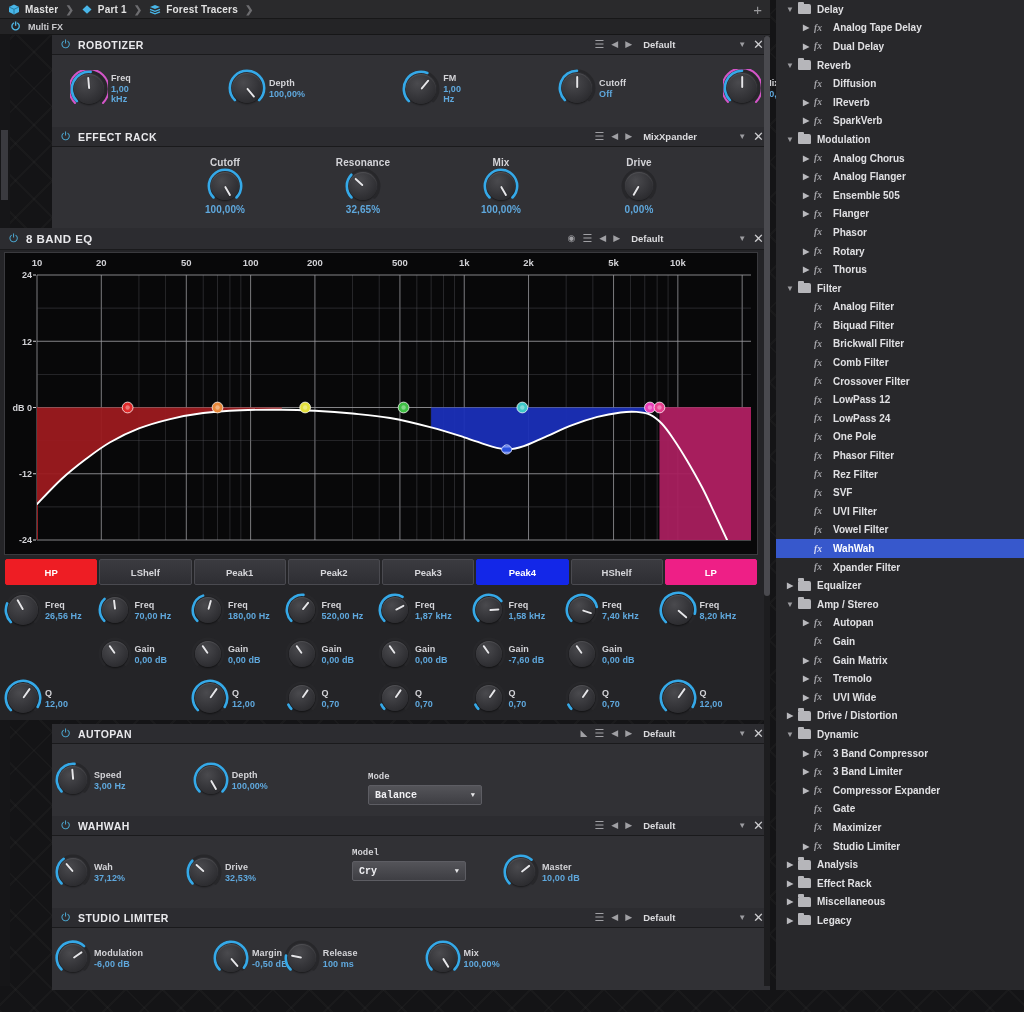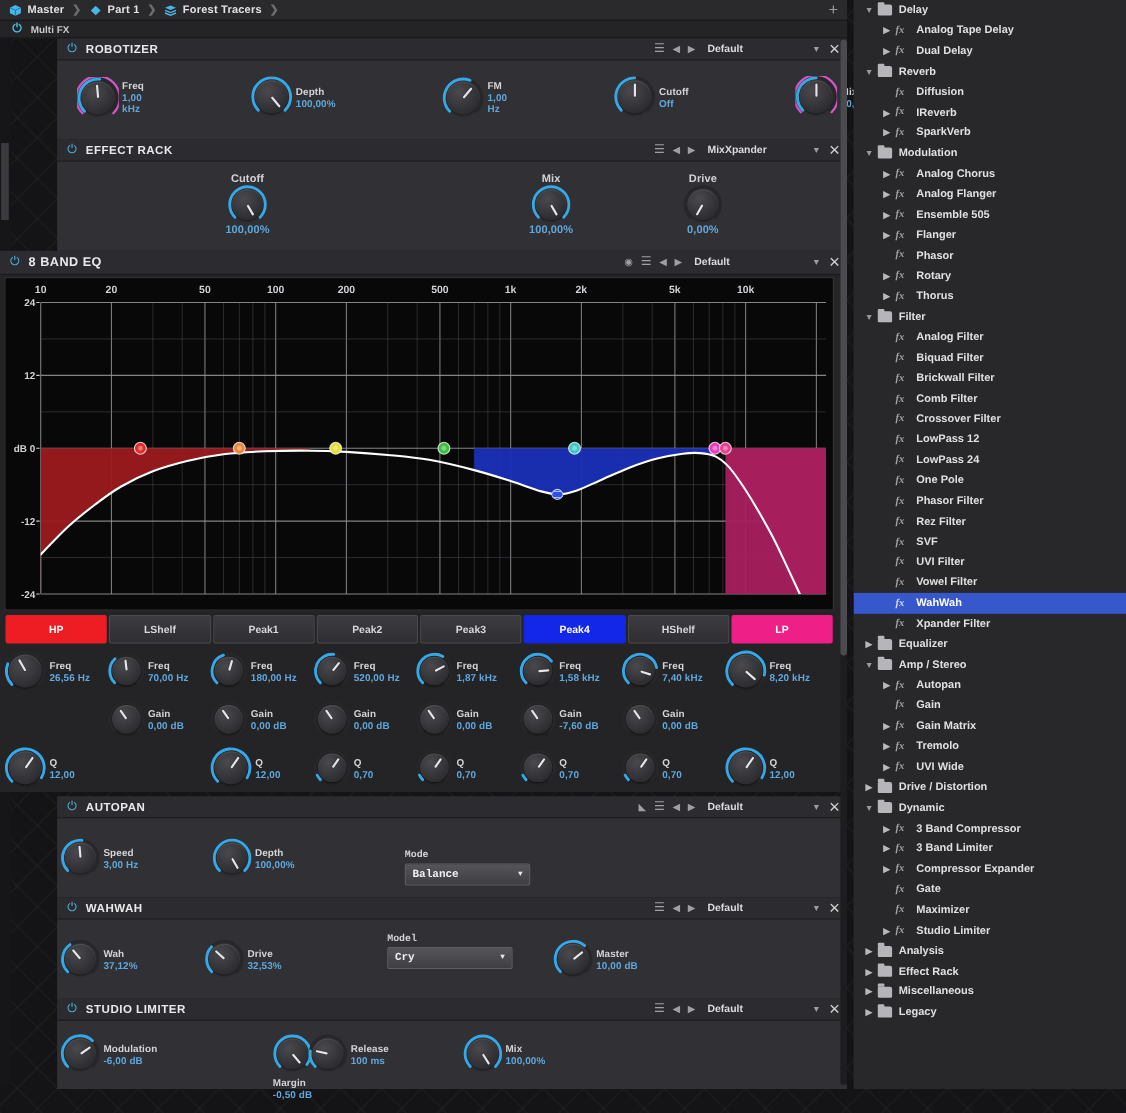--- a/index.html
+++ b/index.html
@@ -340,20 +340,31 @@
           <div style="position: absolute; left: 129px; top: 0px; width: 88px; display: flex; flex-direction: column; align-items: center; gap: 4px;">
             <span class="k-name" style="font-size: 10px;">Cutoff</span>
             <div class="knob" style="width: 28px; height: 28px;">
               <svg width="36" height="36" viewBox="0 0 36 36" style="position: absolute; left: -4px; top: -4px; pointer-events: none;">
                 <path d="M6.54 29.46 A16.2 16.2 0 1 1 29.46 29.46" stroke="#27272a" stroke-width="2.6" fill="none" stroke-linecap="round"></path>
                 <path d="M6.54 29.46 A16.2 16.2 0 1 1 29.46 29.46" stroke="#35a9e8" stroke-width="2.6" fill="none" stroke-linecap="round"></path>
               </svg>
               <div class="ptr" style="transform: translate(-50%, -100%) rotate(150deg);"></div>
             </div>
             <span class="k-val" style="font-size: 10px;">100,00%</span>
+          </div>
+          <div style="position: absolute; left: 267px; top: 0px; width: 88px; display: flex; flex-direction: column; align-items: center; gap: 4px;">
+            <span class="k-name" style="font-size: 10px;">Resonance</span>
+            <div class="knob" style="width: 28px; height: 28px;">
+              <svg width="36" height="36" viewBox="0 0 36 36" style="position: absolute; left: -4px; top: -4px; pointer-events: none;">
+                <path d="M6.54 29.46 A16.2 16.2 0 1 1 29.46 29.46" stroke="#27272a" stroke-width="2.6" fill="none" stroke-linecap="round"></path>
+                <path d="M6.54 29.46 A16.2 16.2 0 0 1 6.37 6.73" stroke="#35a9e8" stroke-width="2.6" fill="none" stroke-linecap="round"></path>
+              </svg>
+              <div class="ptr" style="transform: translate(-50%, -100%) rotate(-47deg);"></div>
+            </div>
+            <span class="k-val" style="font-size: 10px;">32,65%</span>
           </div>
           <div style="position: absolute; left: 405px; top: 0px; width: 88px; display: flex; flex-direction: column; align-items: center; gap: 4px;">
             <span class="k-name" style="font-size: 10px;">Mix</span>
             <div class="knob" style="width: 28px; height: 28px;">
               <svg width="36" height="36" viewBox="0 0 36 36" style="position: absolute; left: -4px; top: -4px; pointer-events: none;">
                 <path d="M6.54 29.46 A16.2 16.2 0 1 1 29.46 29.46" stroke="#27272a" stroke-width="2.6" fill="none" stroke-linecap="round"></path>
                 <path d="M6.54 29.46 A16.2 16.2 0 1 1 29.46 29.46" stroke="#35a9e8" stroke-width="2.6" fill="none" stroke-linecap="round"></path>
               </svg>
               <div class="ptr" style="transform: translate(-50%, -100%) rotate(150deg);"></div>
             </div>
@@ -964,21 +975,21 @@
                 <path d="M6.54 29.46 A16.2 16.2 0 1 1 29.46 29.46" stroke="#27272a" stroke-width="2.6" fill="none" stroke-linecap="round"></path>
                 <path d="M6.54 29.46 A16.2 16.2 0 0 1 29.09 6.19" stroke="#35a9e8" stroke-width="2.6" fill="none" stroke-linecap="round"></path>
               </svg>
               <div class="ptr" style="transform: translate(-50%, -100%) rotate(55deg);"></div>
             </div>
             <div class="knob-txt">
               <span class="k-name">Modulation</span>
               <span class="k-val">-6,00 dB</span>
             </div>
           </div>
-          <div class="knob-cell" style="margin-left: 105px; flex-direction: column;">
+          <div class="knob-cell" style="margin-left: 74px;">
             <div class="knob" style="width: 28px; height: 28px;">
               <svg width="36" height="36" viewBox="0 0 36 36" style="position: absolute; left: -4px; top: -4px; pointer-events: none;">
                 <path d="M6.54 29.46 A16.2 16.2 0 1 1 29.46 29.46" stroke="#27272a" stroke-width="2.6" fill="none" stroke-linecap="round"></path>
                 <path d="M6.54 29.46 A16.2 16.2 0 1 1 30.95 27.73" stroke="#35a9e8" stroke-width="2.6" fill="none" stroke-linecap="round"></path>
               </svg>
               <div class="ptr" style="transform: translate(-50%, -100%) rotate(140deg);"></div>
             </div>
             <div class="knob-txt">
               <span class="k-name">Margin</span>
               <span class="k-val">-0,50 dB</span>

